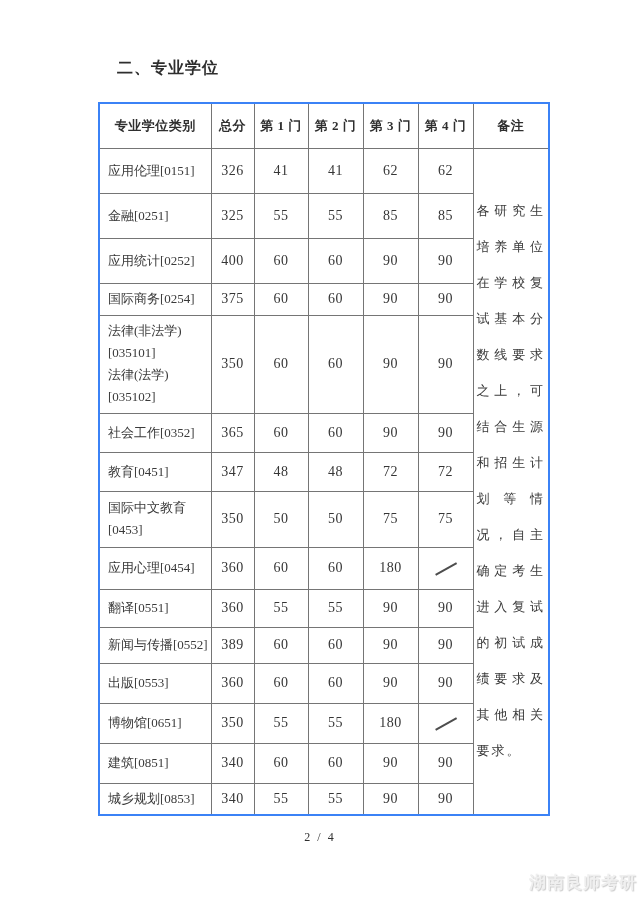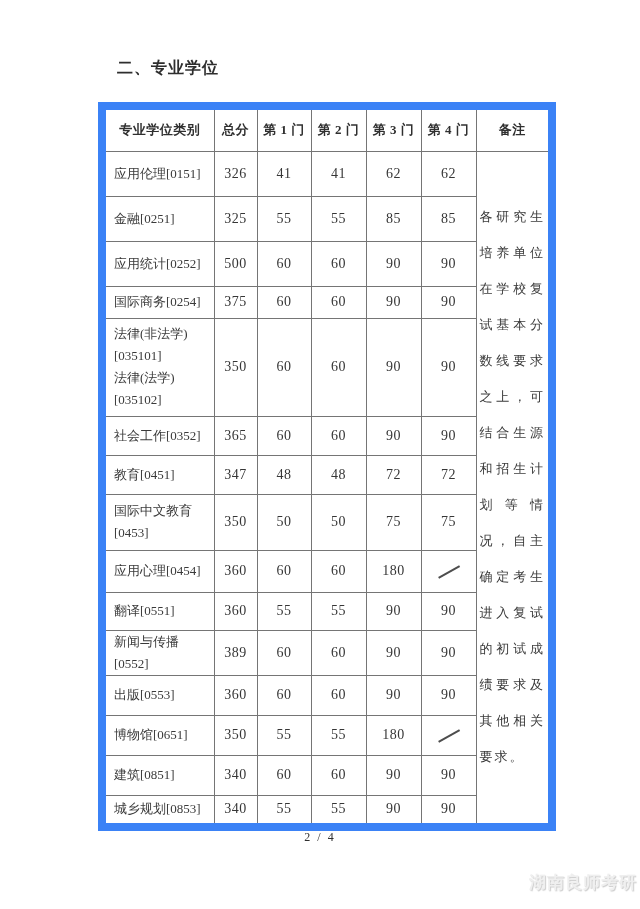--- a/index.html
+++ b/index.html
@@ -21,21 +21,21 @@
     color: #2e2e2e;
     letter-spacing: 1px;
   }
 
   .score-table-wrap { position: absolute; left: 98px; top: 102px; }
 
   table.score-table {
     border-collapse: collapse;
     table-layout: fixed;
     width: 450px;
-    border: 8px solid #3b82f6;
+    border: 2px solid #3b82f6;
   }
   table.score-table th,
   table.score-table td {
     border: 1px solid #757575;
     overflow: hidden;
   }
   table.score-table th {
     font-size: 13px;
     font-weight: bold;
     text-align: center;
@@ -151,21 +151,21 @@
             <td class="num-cell">325</td>
             <td class="num-cell">55</td>
             <td class="num-cell">55</td>
             <td class="num-cell">85</td>
             <td class="num-cell">85</td>
           </tr>
           <tr style="height: 45px;">
             <td class="cat-cell">
               <div class="cat-line">应用统计[0252]</div>
             </td>
-            <td class="num-cell">500</td>
+            <td class="num-cell">400</td>
             <td class="num-cell">60</td>
             <td class="num-cell">60</td>
             <td class="num-cell">90</td>
             <td class="num-cell">90</td>
           </tr>
           <tr style="height: 32px;">
             <td class="cat-cell">
               <div class="cat-line">国际商务[0254]</div>
             </td>
             <td class="num-cell">375</td>

